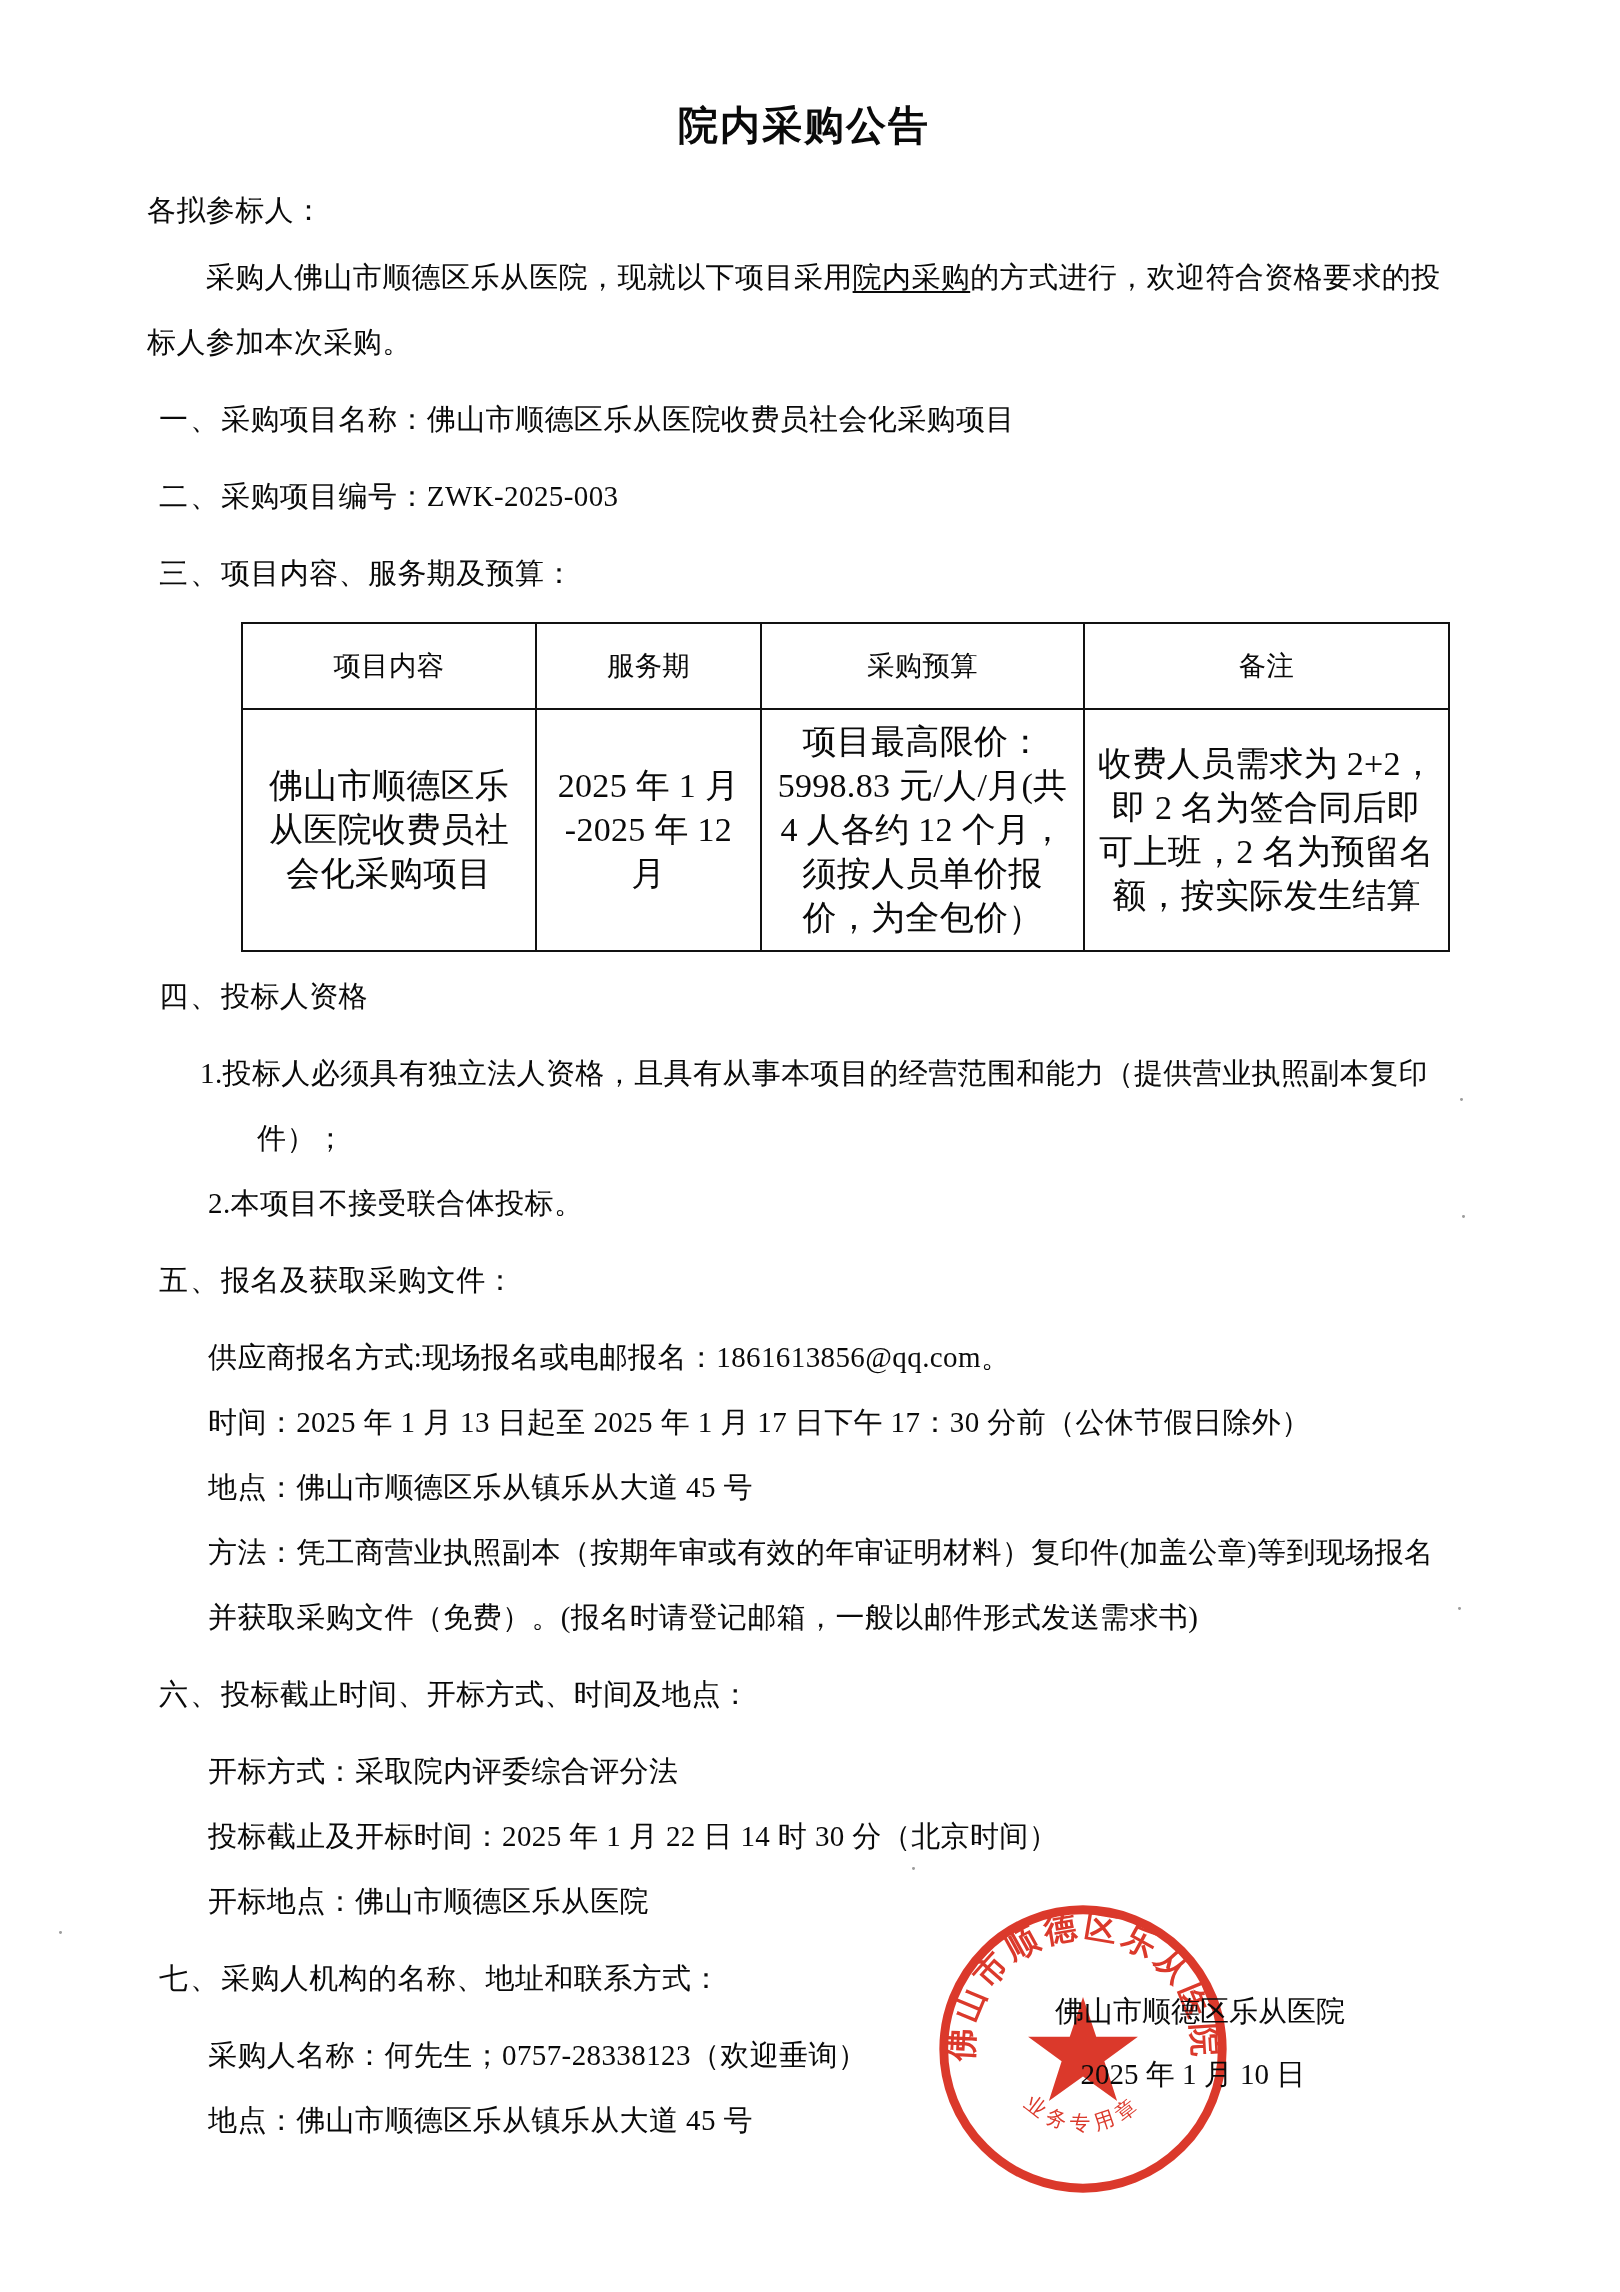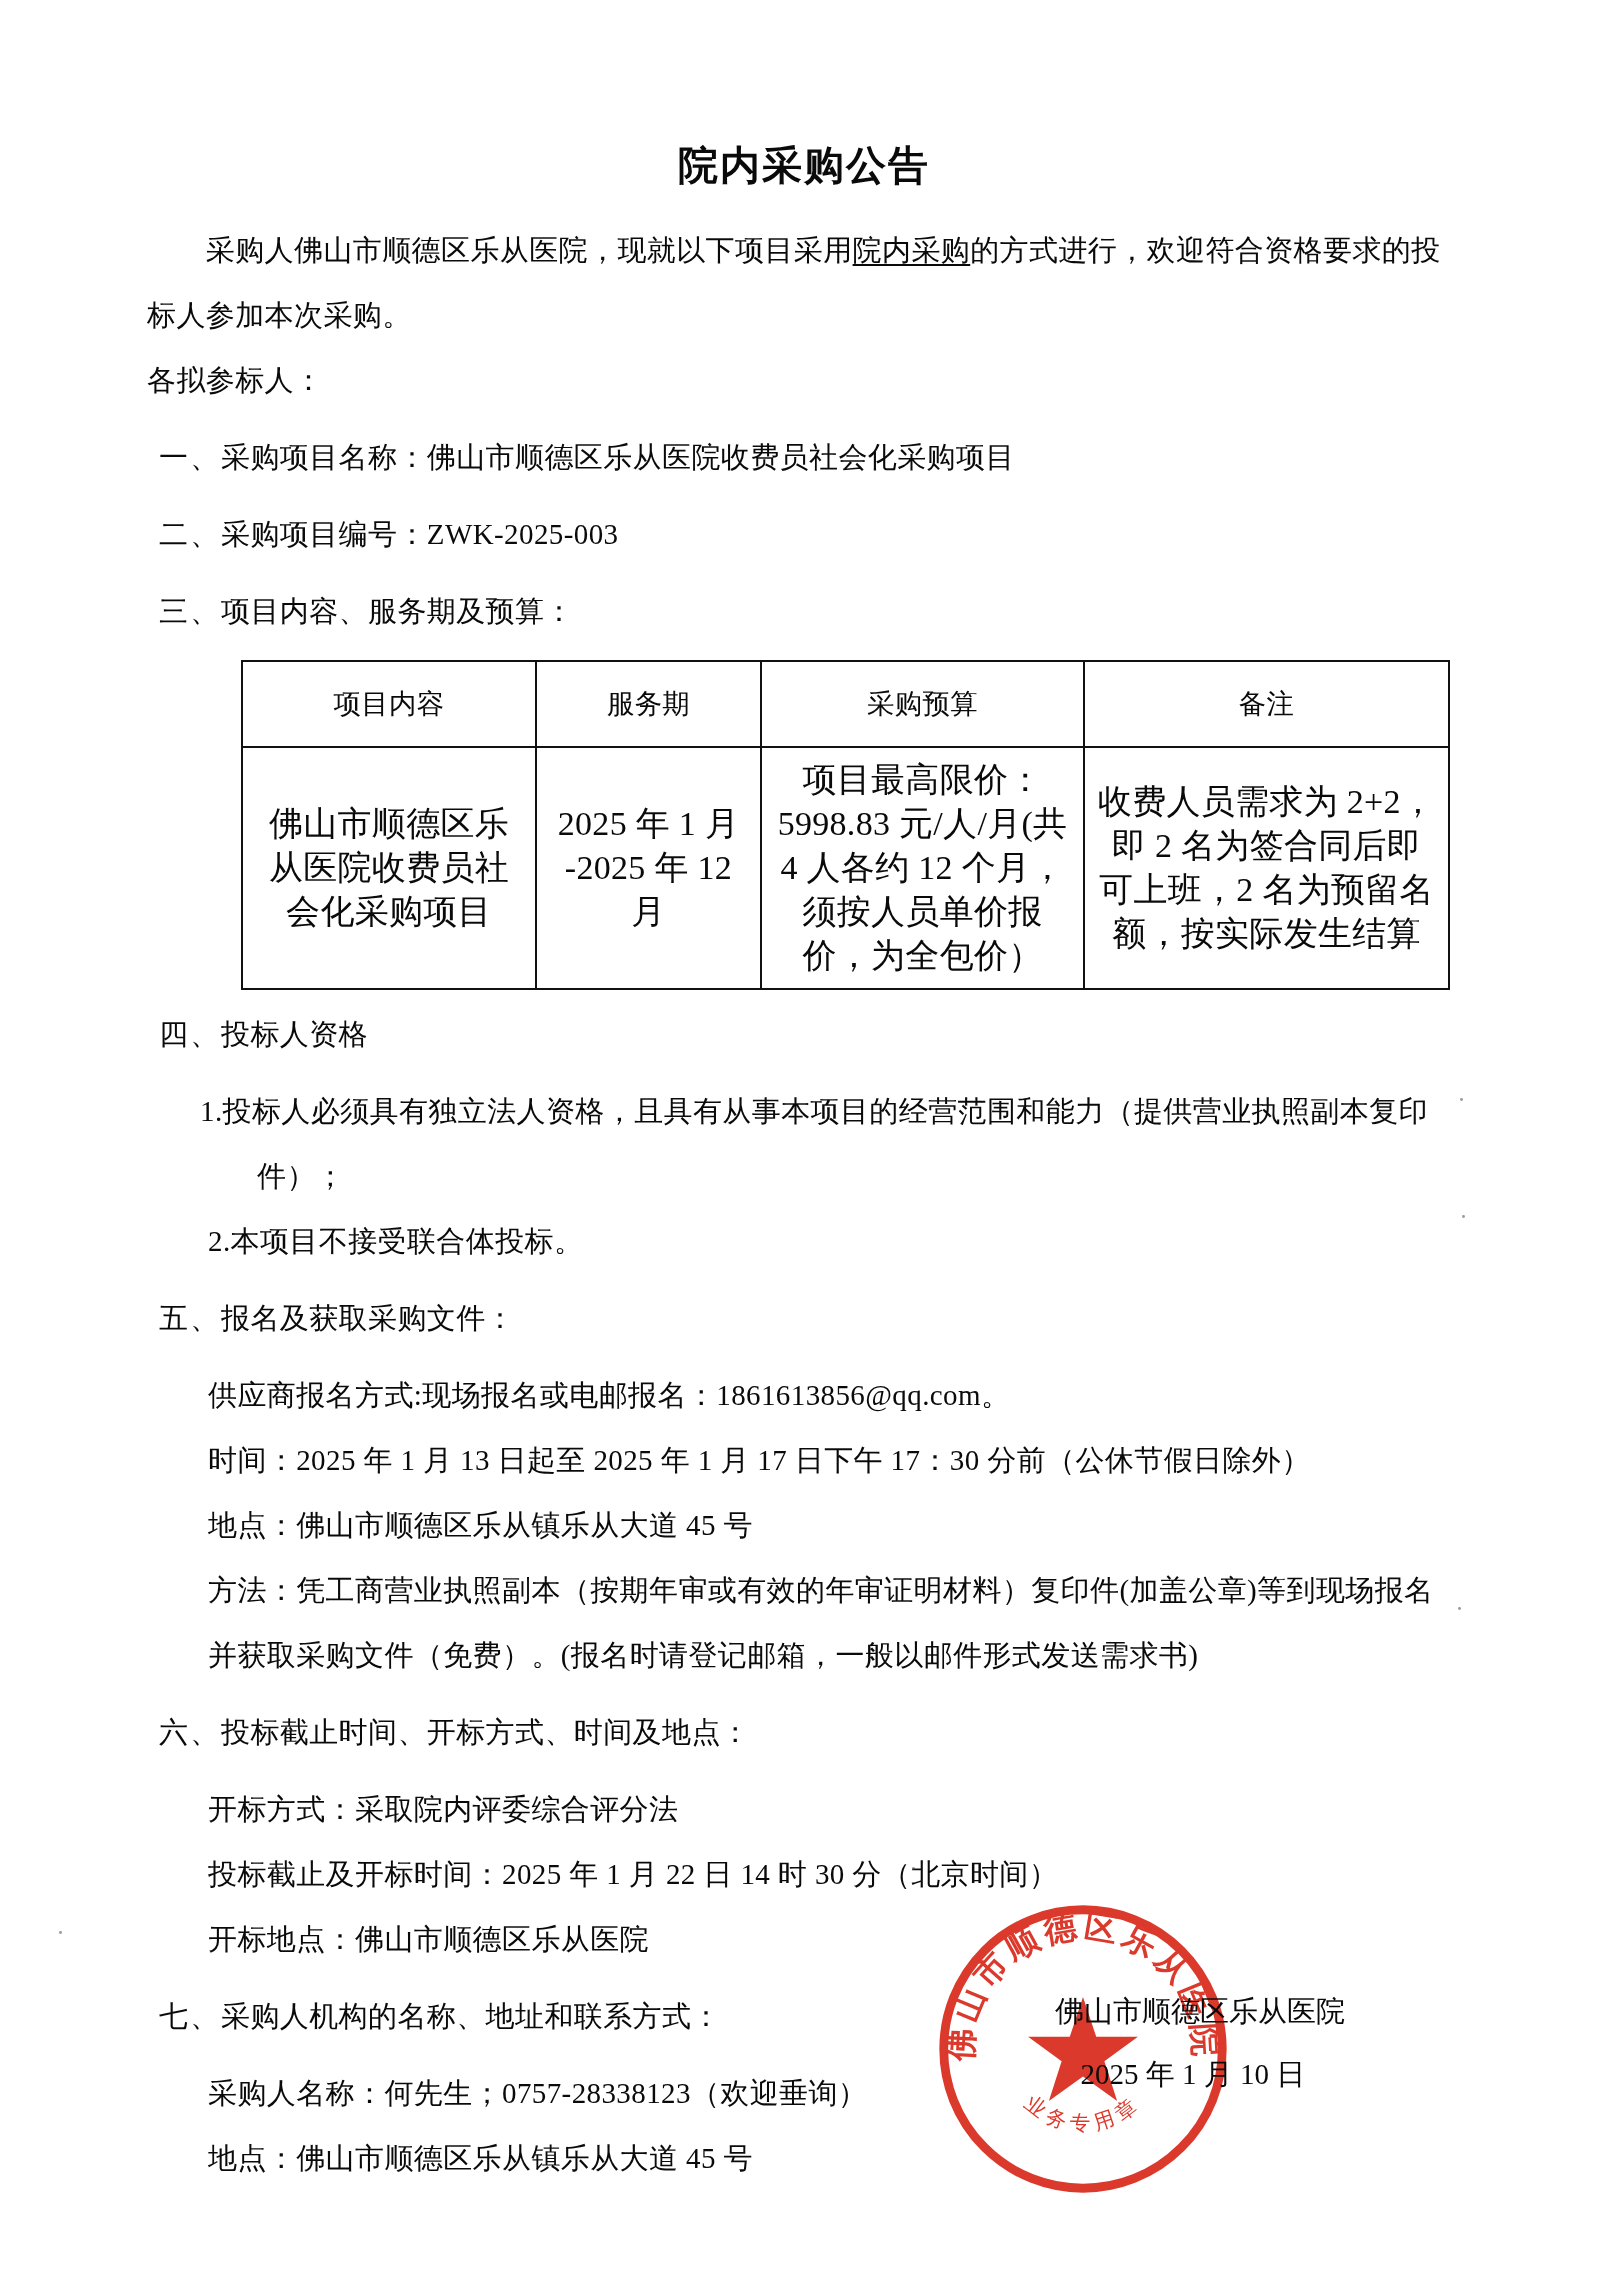--- a/index.html
+++ b/index.html
@@ -8,21 +8,21 @@
     background:#ffffff;
     font-family:"Liberation Serif","DejaVu Serif",serif;
     color:#0a0a0a;
     position:relative;
     overflow:hidden;
   }
   .page {
     position:relative;
     width:1608px; height:2293px;
     box-sizing:border-box;
-    padding:116px 147px 0 147px;
+    padding:76px 147px 0 147px;
   }
   .doc-title {
     text-align:center;
     font-size:40px;
     font-weight:bold;
     letter-spacing:2px;
     margin:21.6px 0 25.5px 0;
     font-family:"Liberation Sans","DejaVu Sans",sans-serif;
   }
   .para {
@@ -100,23 +100,23 @@
   }
   .speck { position:absolute; background:#4a4a4a; border-radius:50%; width:2.9px; height:2.9px; opacity:.55; }
 </style>
 </head>
 <body>
 
 <div class="page">
 
   <h1 class="doc-title">院内采购公告</h1>
 
+  <p class="para salutation">各拟参标人：</p>
+
   <p class="para"><span>　　采购人佛山市顺德区乐从医院，现就以下项目采用</span><span class="u">院内采购</span><span>的方式进行，欢迎符合资格要求的投标人参加本次采购。</span></p>
-
-  <p class="para salutation">各拟参标人：</p>
 
   <p class="sec"><span class="sec-num">一、</span><span>采购项目名称：佛山市顺德区乐从医院收费员社会化采购项目</span></p>
 
   <p class="sec"><span class="sec-num">二、</span><span>采购项目编号：ZWK-2025-003</span></p>
 
   <p class="sec"><span class="sec-num">三、</span><span>项目内容、服务期及预算：</span></p>
 
   <table class="proj">
     <colgroup>
       <col class="col1">

